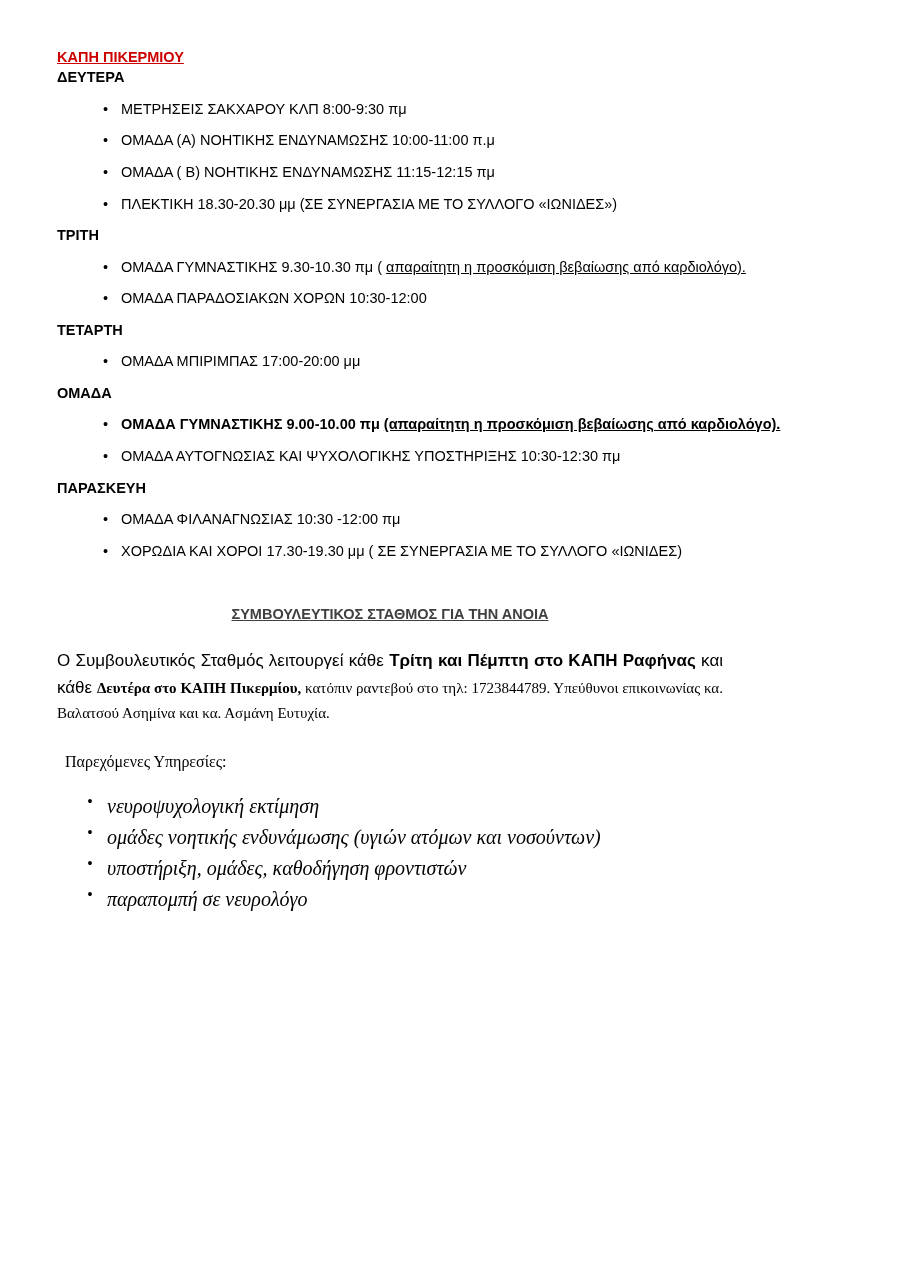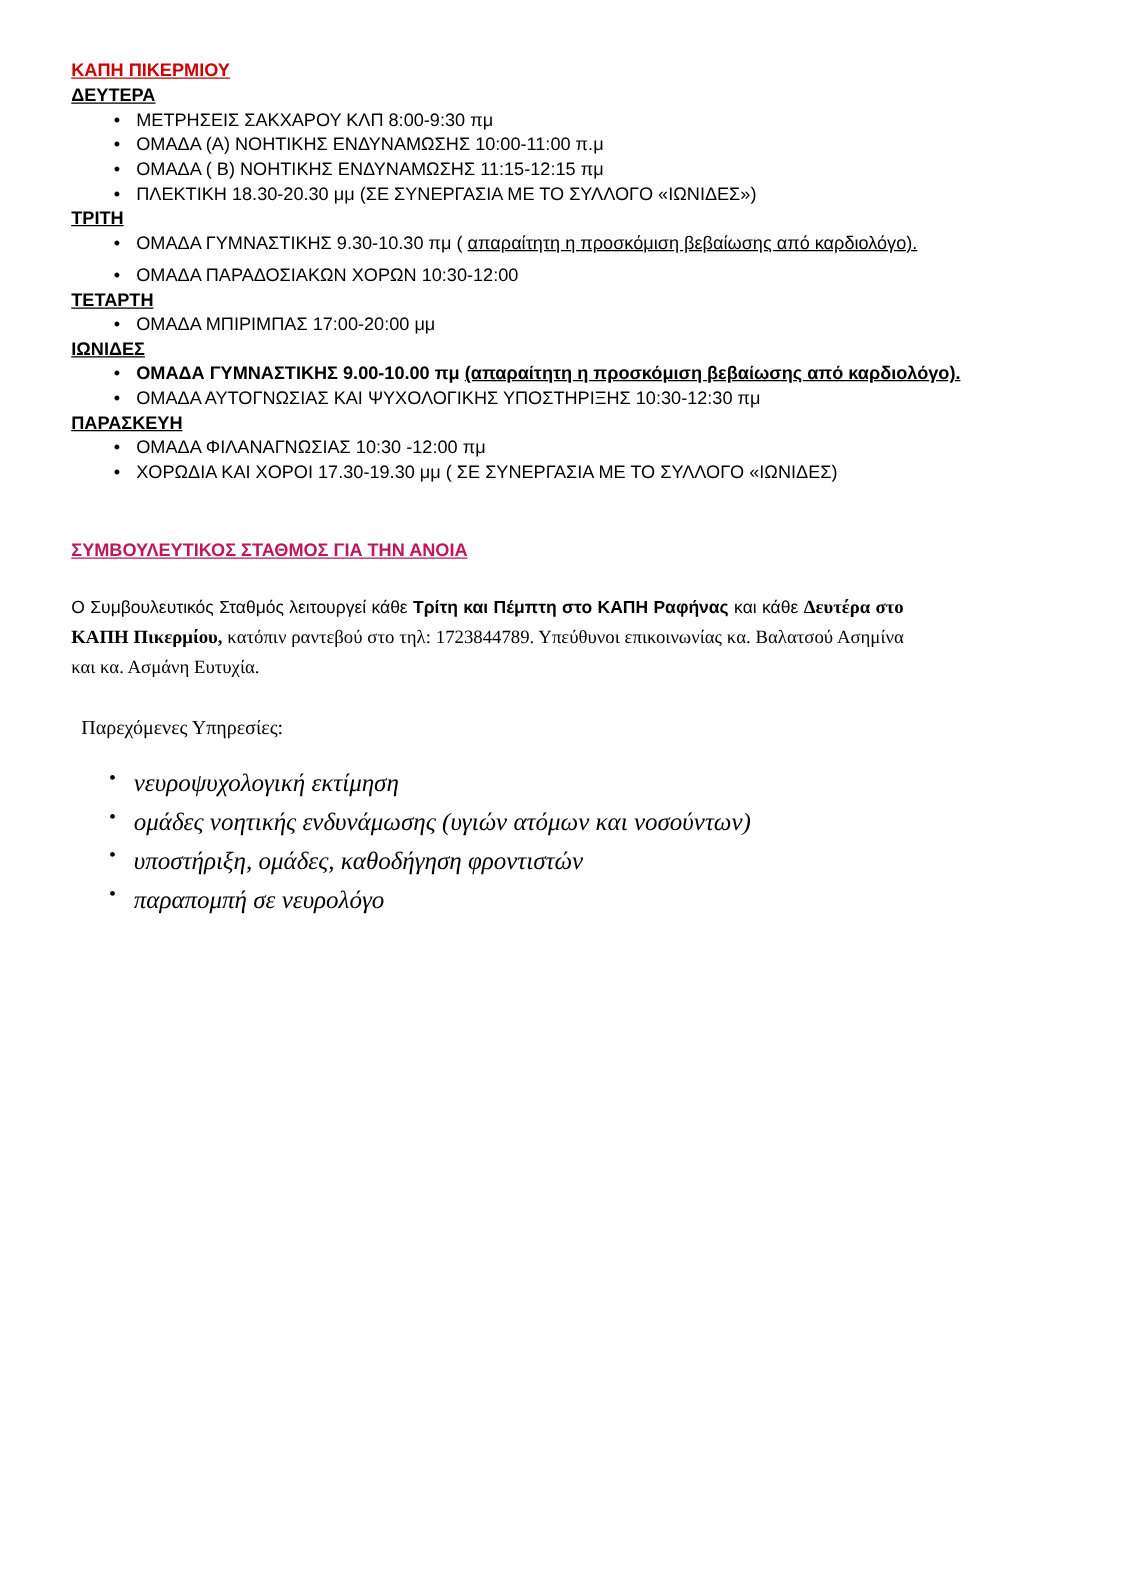--- a/index.html
+++ b/index.html
@@ -25,70 +25,70 @@
     color: #cc0000;
     font-weight: bold;
     font-size: 14.5px;
     text-decoration: underline;
     line-height: 1.33;
     margin: 0 0 1px 0;
   }
   .day {
     font-weight: bold;
     font-size: 14.5px;
-    text-decoration: underline;
     line-height: 1.33;
     margin: 0;
   }
   .day.spaced {
   }
   ul.items {
     list-style: none;
     margin: 0;
     padding: 0 0 0 52px;
   }
   ul.items li {
     position: relative;
     font-size: 14.5px;
     line-height: 1.36;
     padding-left: 0;
-    margin: 0;
+    margin: 12px;
     white-space: nowrap;
   }
   ul.items li::before {
     content: "\2022";
     position: absolute;
     left: -18px;
     top: 0;
     font-size: 14.5px;
   }
   .u {
     text-decoration: underline;
   }
   .b {
     font-weight: bold;
     text-align: right;
   }
   .section-title {
-    color: #be185d;
+    text-align: center;
+    color: #404040;
     font-weight: bold;
     font-size: 14.5px;
     text-decoration: underline;
     margin: 44px 0 0 0;
   }
   .para {
     margin: 25px 0 0 0;
     font-size: 15px;
     line-height: 1.6;
     text-align: justify;
     font-family: "Liberation Serif", serif;
   }
   .para .sans {
     font-family: "Liberation Sans", sans-serif;
-    font-size: 14px;
+    font-size: 17px;
   }
   .services-head {
     margin: 28px 0 0 8px;
     font-weight: normal;
     font-size: 16px;
     font-family: "Liberation Serif", serif;
   }
   ul.services {
     list-style: none;
     margin: 20px 0 0 0;
@@ -129,21 +129,21 @@
   <ul class="items">
     <li><span>ΟΜΑΔΑ ΓΥΜΝΑΣΤΙΚΗΣ  9.30-10.30 πμ ( </span><span class="u">απαραίτητη  η προσκόμιση βεβαίωσης από καρδιολόγο).</span></li>
     <li style="margin-top:7px;"><span>ΟΜΑΔΑ ΠΑΡΑΔΟΣΙΑΚΩΝ ΧΟΡΩΝ 10:30-12:00</span></li>
   </ul>
 
   <div class="day spaced">ΤΕΤΑΡΤΗ</div>
   <ul class="items">
     <li><span>ΟΜΑΔΑ ΜΠΙΡΙΜΠΑΣ 17:00-20:00 μμ</span></li>
   </ul>
 
-  <div class="day">ΙΩΝΙΔΕΣ</div>
+  <div class="day">ΟΜΑΔΑ</div>
   <ul class="items">
     <li><span class="b">ΟΜΑΔΑ ΓΥΜΝΑΣΤΙΚΗΣ  9.00-10.00 πμ </span><span class="b u">(απαραίτητη  η προσκόμιση βεβαίωσης από καρδιολόγο).</span></li>
     <li><span>ΟΜΑΔΑ ΑΥΤΟΓΝΩΣΙΑΣ ΚΑΙ ΨΥΧΟΛΟΓΙΚΗΣ ΥΠΟΣΤΗΡΙΞΗΣ 10:30-12:30 πμ</span></li>
   </ul>
 
   <div class="day spaced">ΠΑΡΑΣΚΕΥΗ</div>
   <ul class="items">
     <li><span>ΟΜΑΔΑ ΦΙΛΑΝΑΓΝΩΣΙΑΣ 10:30 -12:00 πμ</span></li>
     <li><span> ΧΟΡΩΔΙΑ ΚΑΙ ΧΟΡΟΙ  17.30-19.30 μμ ( ΣΕ ΣΥΝΕΡΓΑΣΙΑ ΜΕ ΤΟ ΣΥΛΛΟΓΟ «ΙΩΝΙΔΕΣ)</span></li>
   </ul>

